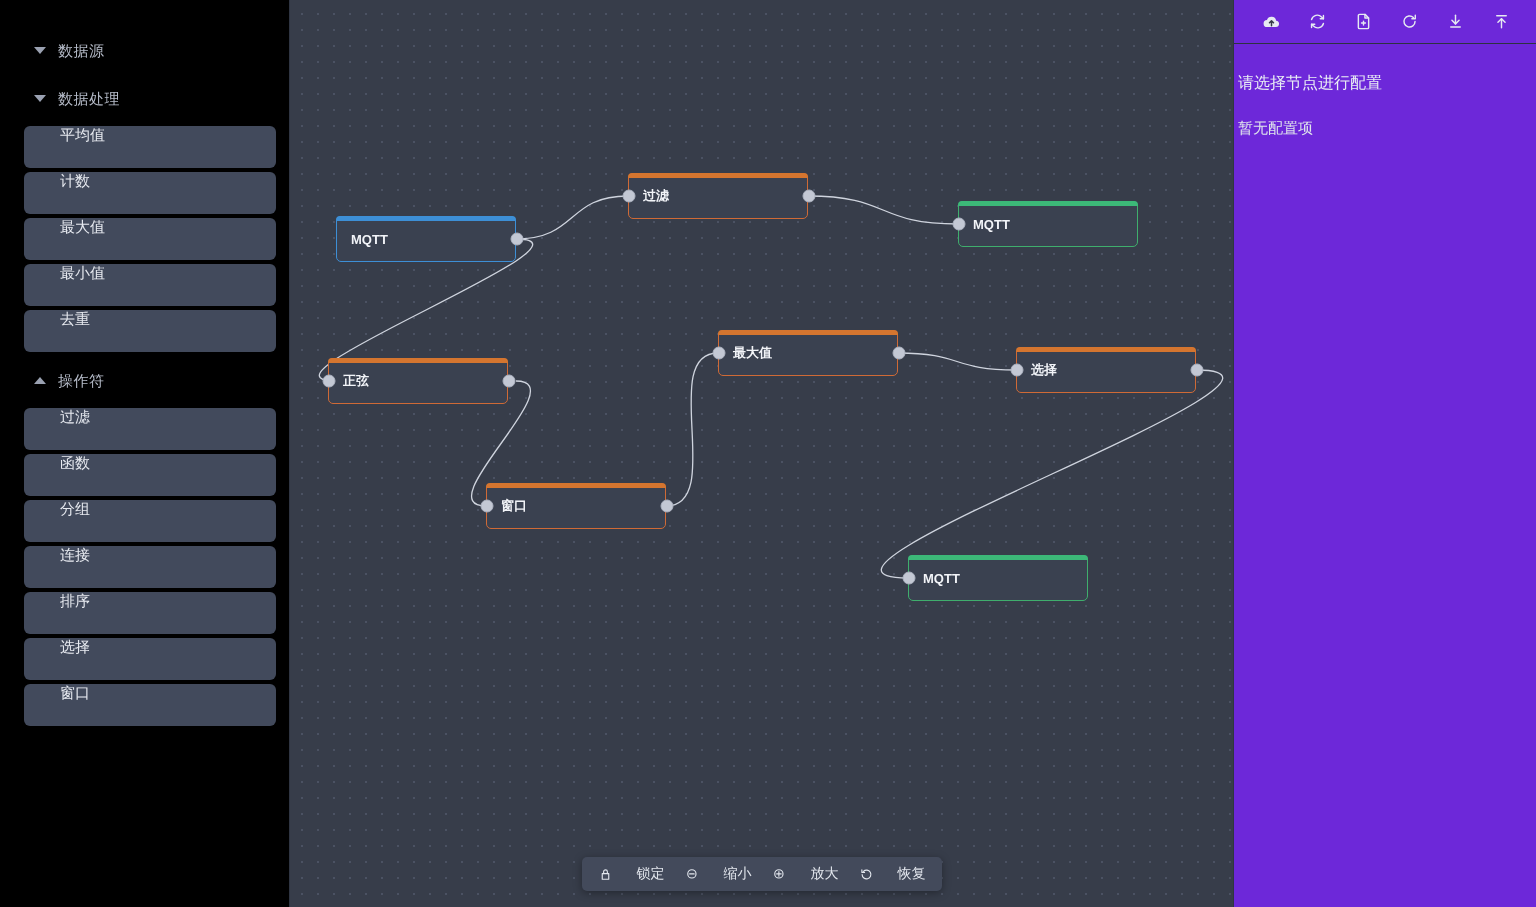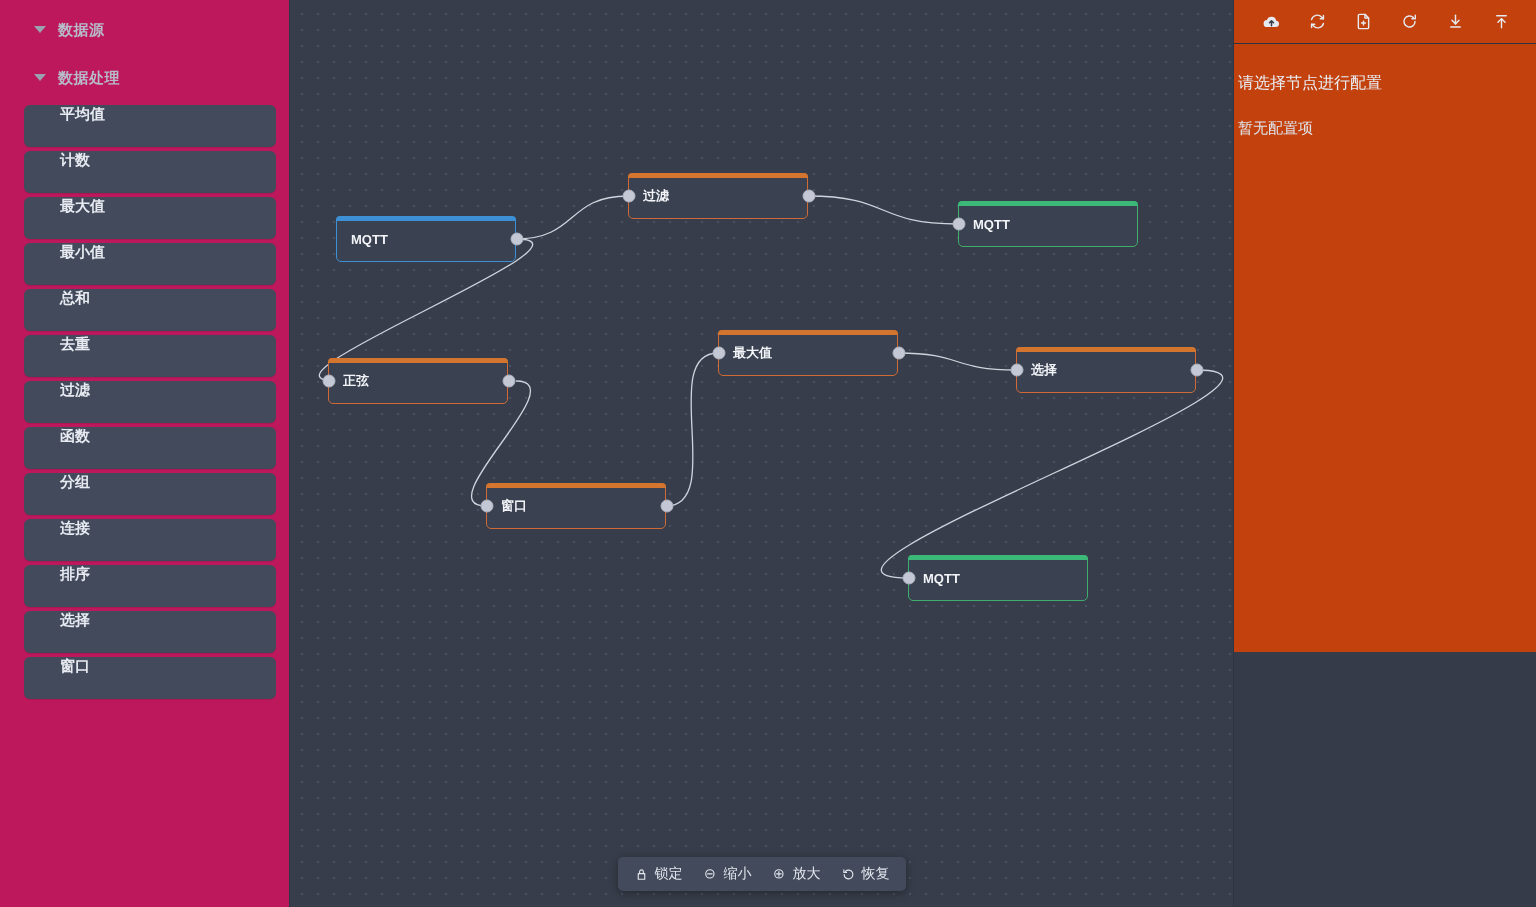--- a/index.html
+++ b/index.html
@@ -7,27 +7,26 @@
     width: 1536px; height: 907px;
     background: #353b48;
     font-family: "Liberation Sans", "DejaVu Sans", sans-serif;
     overflow: hidden;
   }
   #app { position: relative; width: 1536px; height: 907px; display: flex; }
 
   
   #sidebar {
     width: 290px; height: 907px;
-    background: #be185d;
+    background: #000000;
     border-right: 1px solid #2f3542;
-    padding-top: 5px;
+    padding-top: 26px;
     overflow: hidden;
     position: relative;
     flex: 0 0 290px;
-    font-weight: bold;
   }
   .group-head {
     display: flex; align-items: center;
     height: 48px;
     padding-left: 34px;
     color: #b6bcc9;
     font-size: 15px;
     letter-spacing: .5px;
     cursor: pointer;
     user-select: none;
@@ -127,35 +126,35 @@
     height: 34px;
     display: flex; align-items: center;
     gap: 0;
     background: #434a5b;
     border-radius: 5px;
     padding: 0 6px;
     box-shadow: 0 2px 8px rgba(0,0,0,.35);
     z-index: 10;
   }
   .ctool {
-    display: flex; align-items: center; gap: 6px;
+    display: flex; align-items: center; gap: 24px;
     padding: 0 10px;
     height: 34px;
     color: #e3e7ee;
     font-size: 14px;
     cursor: pointer;
     user-select: none;
   }
   .ctool svg { display: block; }
 
   
   #right {
     flex: 1 1 auto;
-    height: 652px;
-    background: #c2410c;
+    height: 907px;
+    background: #6d28d9;
     display: flex; flex-direction: column;
   }
   #rtoolbar {
     height: 44px;
     display: flex; align-items: center;
     justify-content: flex-start;
     gap: 0;
     padding-left: 14px;
     border-bottom: 1px solid #2d3340;
   }
@@ -201,24 +200,25 @@
         <div class="side-item">
           <span>计数</span>
         </div>
         <div class="side-item">
           <span>最大值</span>
         </div>
         <div class="side-item">
           <span>最小值</span>
         </div>
         <div class="side-item">
-          <span>总和</span>
-        </div>
-        <div class="side-item">
           <span>去重</span>
+        </div>
+        <div class="group-head">
+          <span class="caret up"></span>
+          <span class="group-label">操作符</span>
         </div>
         <div class="side-item">
           <span>过滤</span>
         </div>
         <div class="side-item">
           <span>函数</span>
         </div>
         <div class="side-item">
           <span>分组</span>
         </div>

